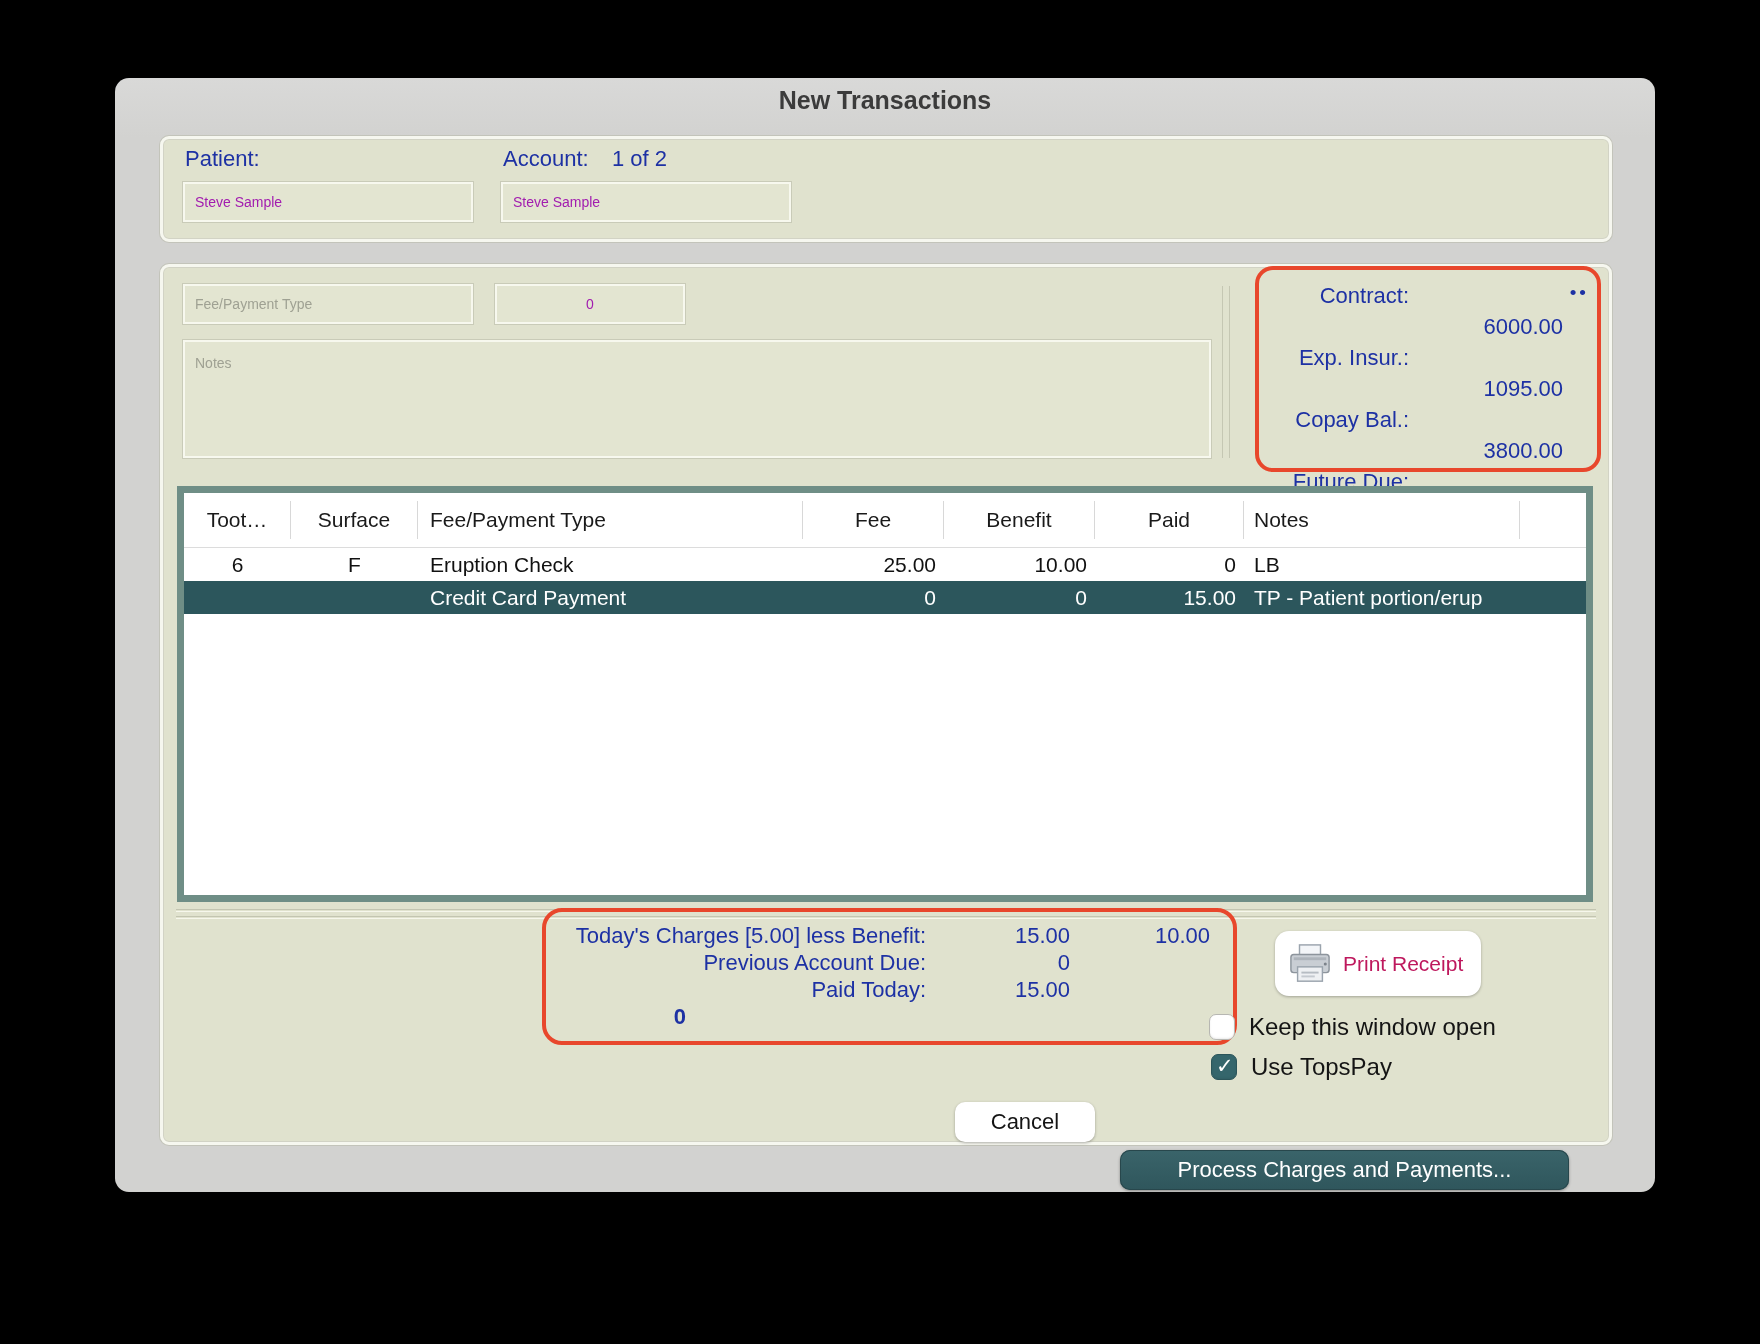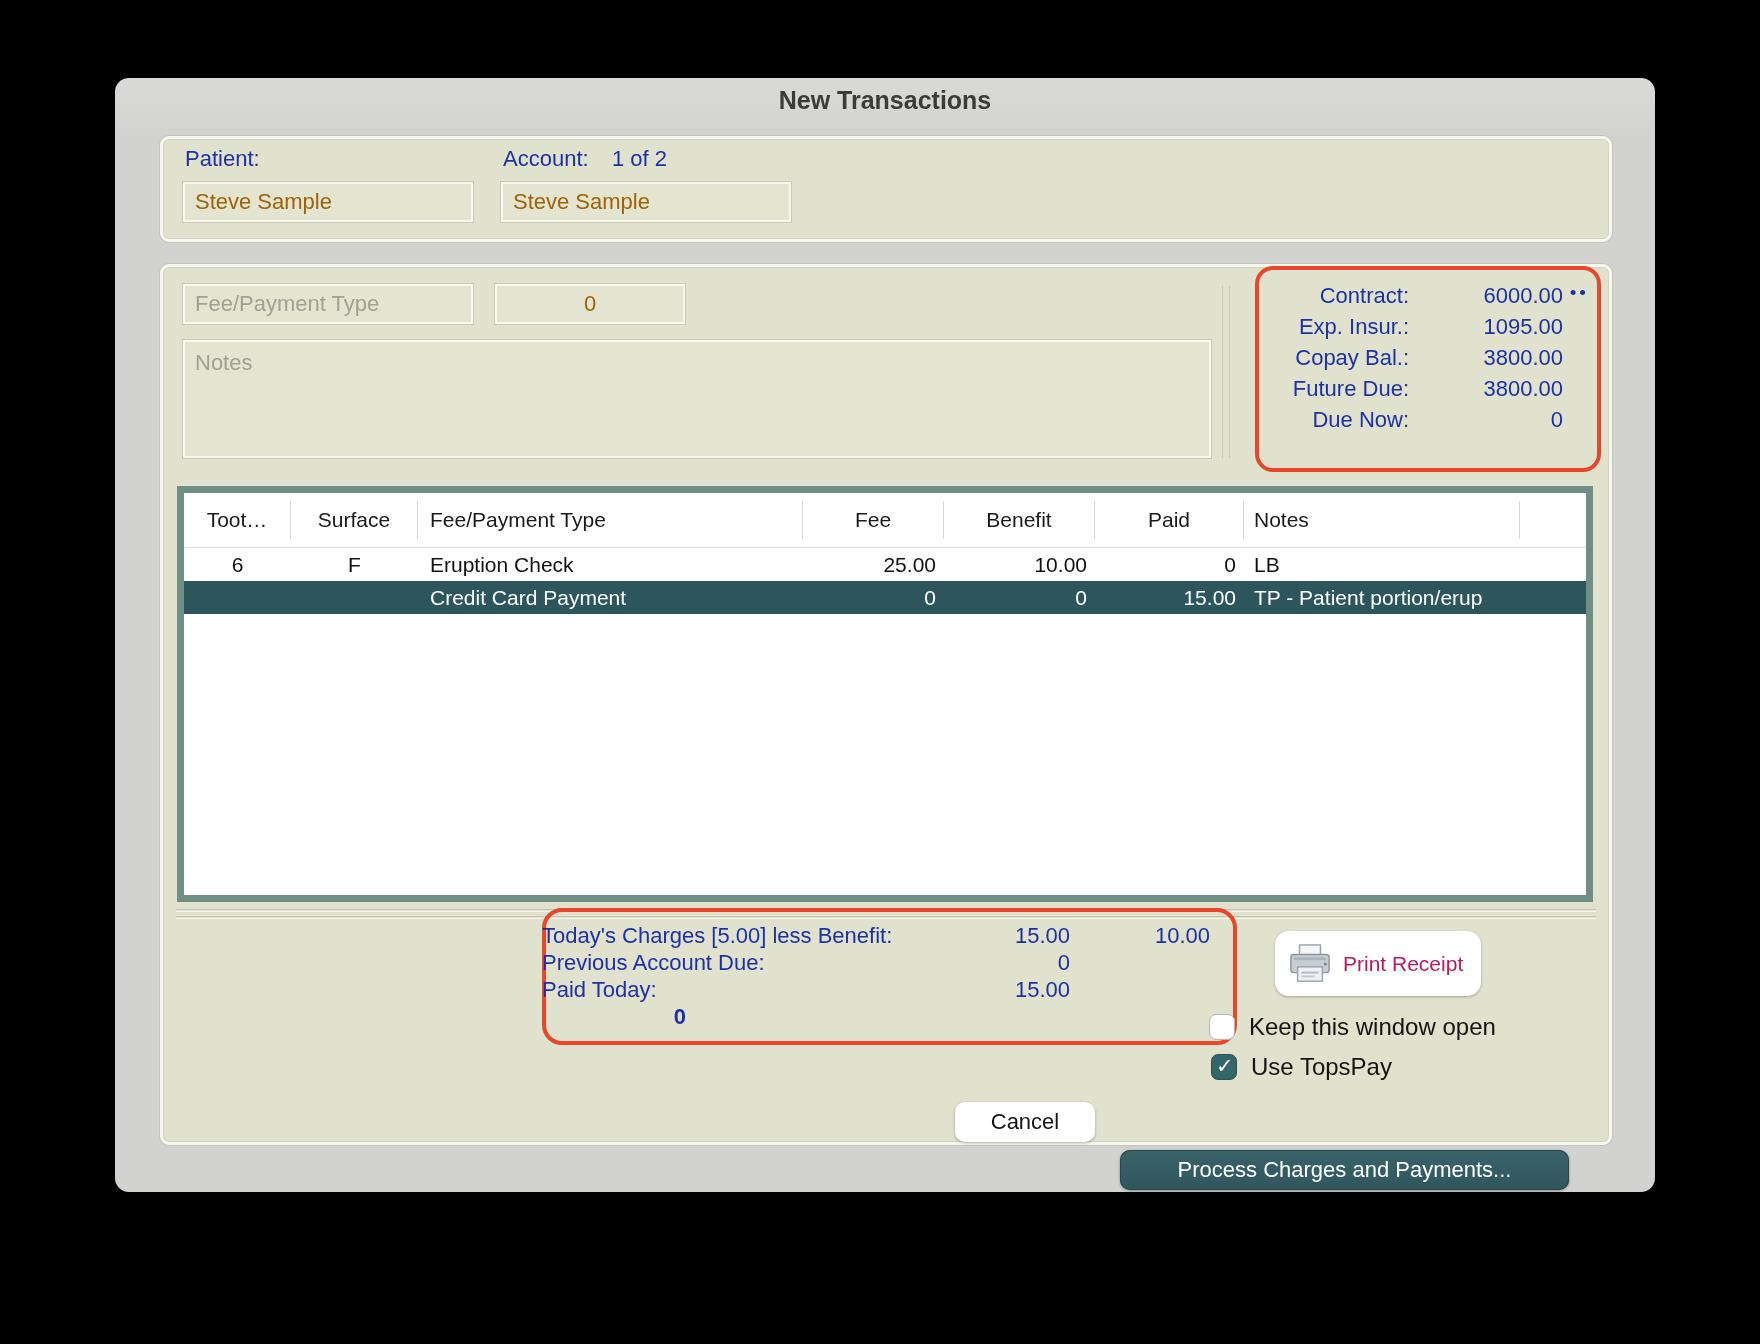--- a/index.html
+++ b/index.html
@@ -23,39 +23,39 @@
          border-radius:9px;box-sizing:border-box;
          box-shadow:0 0 0 1px #c3c4ba, inset 0 0 0 1px #d2d3c5;}
   .panel-top{left:160px;top:136px;width:1452px;height:106px;}
   .panel-main{left:160px;top:264px;width:1452px;height:881px;}
 
   .navy{color:#1d31a4;}
   .lbl{position:absolute;font-size:22px;}
 
   .field{position:absolute;box-sizing:border-box;background:#e3e5d1;
          border:2px solid #f7f8ee;box-shadow:0 0 0 1px #c9cbb8;
-         font-family:inherit;font-size:22px;color:#a16207;padding:0 10px;outline:none;}
+         font-family:inherit;font-size:14px;color:#a21caf;padding:0 10px;outline:none;}
   .field::placeholder{color:#9fa193;opacity:1;}
   textarea.field{resize:none;padding:8px 10px;line-height:26px;}
 
   
   .f-patient{left:183px;top:182px;width:290px;height:40px;}
   .f-account{left:501px;top:182px;width:290px;height:40px;}
   .f-feetype{left:183px;top:284px;width:290px;height:40px;}
   .f-amount{left:495px;top:284px;width:190px;height:40px;text-align:center;}
   .f-notes{left:183px;top:340px;width:1028px;height:118px;}
 
   .vgroove{position:absolute;left:1222px;top:286px;height:172px;width:6px;
            border-left:1px solid #c5c7b3;border-right:1px solid #c5c7b3;}
 
   
   .contract-box{position:absolute;left:1255px;top:266px;width:346px;height:206px;
                 border:4px solid #e8472c;border-radius:18px;box-sizing:border-box;
                 padding-top:10px;}
-  .crow{display:flex;line-height:31px;font-size:22px;color:#1d31a4;}
+  .crow{display:flex;line-height:31px;font-size:22px;color:#1d31a4;flex-direction:column;}
   .clabel{width:150px;text-align:right;}
   .cval{flex:1;text-align:right;padding-right:34px;}
   .cdots{position:absolute;right:8px;top:12px;font-size:19px;letter-spacing:3px;color:#1d31a4;}
 
   
   .tbl{position:absolute;left:177px;top:486px;width:1416px;height:416px;
        background:#fff;border:7px solid #6f8e86;box-sizing:border-box;}
   .thead{display:flex;height:54px;align-items:center;border-bottom:1px solid #dcdcdc;}
   .hcell{box-sizing:border-box;height:38px;display:flex;align-items:center;
          border-right:1px solid #d8d8d8;font-size:21px;color:#1a1a1a;}
@@ -72,21 +72,21 @@
   .hcell.c4,.hcell.c5,.hcell.c6{justify-content:center;padding-right:0;text-align:center;}
   .tcell{box-sizing:border-box;display:flex;align-items:center;height:100%;}
 
   
   .hgroove{position:absolute;left:176px;width:1420px;height:3px;
            border-top:1px solid #c3c5b1;border-bottom:1px solid #f6f7ec;box-sizing:border-box;}
   .totals-box{position:absolute;left:542px;top:908px;width:695px;height:137px;
               border:4px solid #e8472c;border-radius:20px;box-sizing:border-box;}
   .totals{position:absolute;left:542px;top:922px;width:668px;}
   .srow{display:flex;line-height:27px;font-size:22px;color:#1d31a4;}
-  .slabel{flex:1;text-align:left;}
+  .slabel{flex:1;text-align:right;}
   .sval{width:144px;text-align:right;}
   .sval2{width:140px;text-align:right;}
   .srow.bold{font-weight:700;}
 
   
   .btn-print{position:absolute;left:1275px;top:931px;width:206px;height:65px;
              background:#fff;border:none;border-radius:14px;cursor:pointer;
              box-shadow:0 1px 3px rgba(0,0,0,.28);display:flex;align-items:center;
              padding:0 0 0 12px;box-sizing:border-box;gap:10px;}
   .btn-print span{font-size:21px;color:#be185d;font-family:inherit;}

